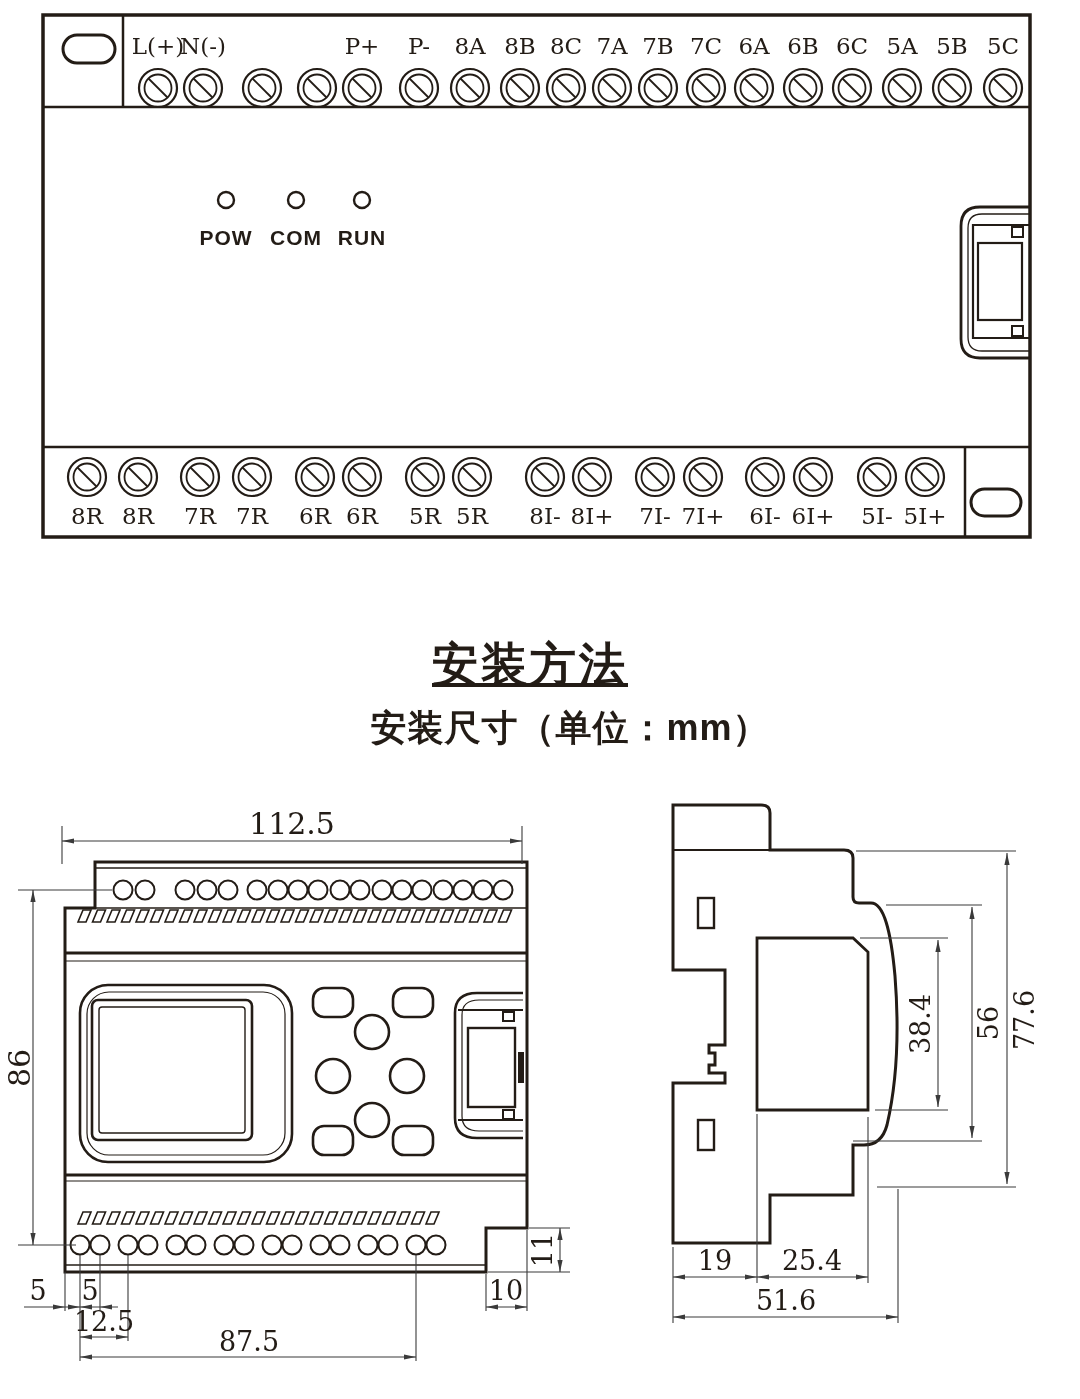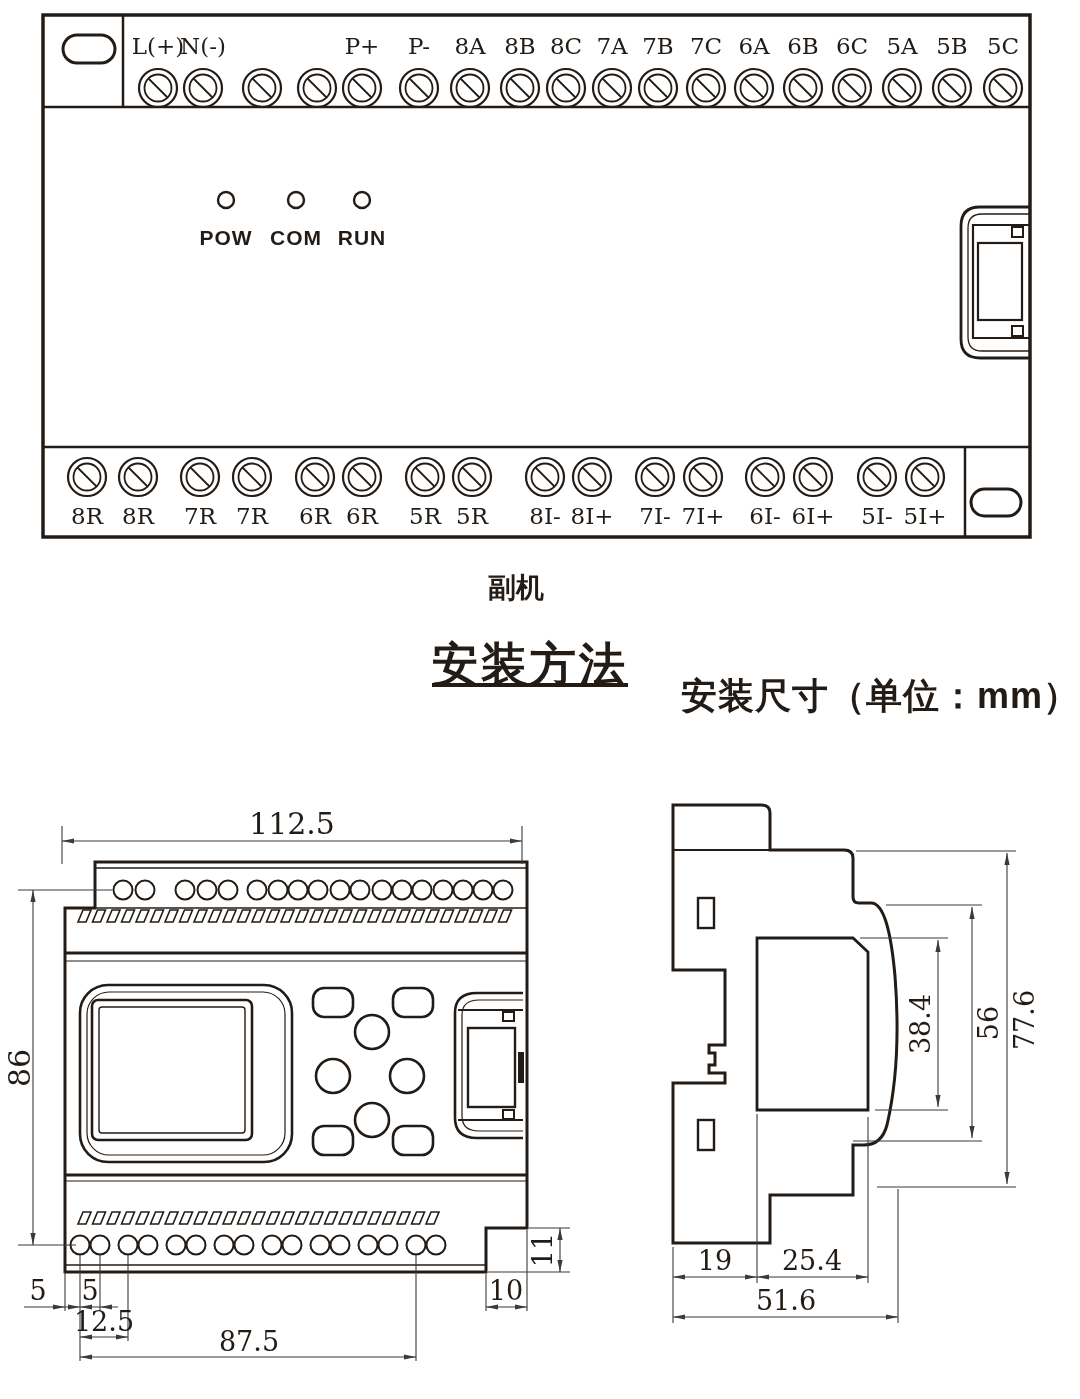--- a/index.html
+++ b/index.html
@@ -4,21 +4,21 @@
 <style>
   html,body{margin:0;padding:0;background:#ffffff;}
   .page{position:relative;width:1080px;height:1399px;background:#fff;overflow:hidden;
         font-family:"DejaVu Serif", serif;color:#1c1c1c;}
   svg{position:absolute;left:0;}
   #panel-svg{top:0;}
   #install-svg{top:780px;}
   .cap{position:absolute;text-align:center;color:#231c16;}
   .cap-panel{top:569px;left:0;width:1032px;font:700 28px "DejaVu Serif", serif;}
   .cap-title{top:634px;left:0;width:1060px;font:700 46px "Liberation Sans", sans-serif;letter-spacing:3px;text-decoration:underline;}
-  .cap-sub{top:672px;left:60px;width:1020px;font:700 36px "Liberation Sans", sans-serif;letter-spacing:1px;text-align:right;}
+  .cap-sub{top:704px;left:60px;width:1020px;font:700 36px "Liberation Sans", sans-serif;letter-spacing:1px;}
   text{fill:#231c16;}
   .dimtxt{font:27px "DejaVu Serif", serif;}
   .bigdim{font:30px "DejaVu Serif", serif;}
   .termlbl{font:23px "DejaVu Serif", serif;}
   .ledlbl{font:700 21px "Liberation Sans", sans-serif;letter-spacing:1px;}
 </style>
 </head>
 <body>
 
 <div class="page">
@@ -183,21 +183,20 @@
     <g id="leds">
         <circle cx="226" cy="200" r="8" fill="none" stroke="#231c16" stroke-width="2.4"></circle>
         <text x="226" y="245" text-anchor="middle" class="ledlbl">POW</text>
         <circle cx="296" cy="200" r="8" fill="none" stroke="#231c16" stroke-width="2.4"></circle>
         <text x="296" y="245" text-anchor="middle" class="ledlbl">COM</text>
         <circle cx="362" cy="200" r="8" fill="none" stroke="#231c16" stroke-width="2.4"></circle>
         <text x="362" y="245" text-anchor="middle" class="ledlbl">RUN</text>
       </g>
   </svg>
 
-  <div class="cap cap-panel">副机</div>
   <div class="cap cap-title">安装方法</div>
   <div class="cap cap-sub">安装尺寸（单位：mm）</div>
 
   <svg id="install-svg" width="1080" height="619" viewBox="0 0 1080 619">
 
     <g stroke="#231c16" fill="none">
       <path d="M95,82 H527 V448 H486 V492 H65 V128 H95 Z" stroke-width="3"></path>
       <line x1="95" y1="88" x2="527" y2="88" stroke-width="1.3"></line>
       <line x1="65" y1="128" x2="527" y2="128" stroke-width="1.5"></line>
       <line x1="65" y1="173" x2="527" y2="173" stroke-width="2.8"></line>

